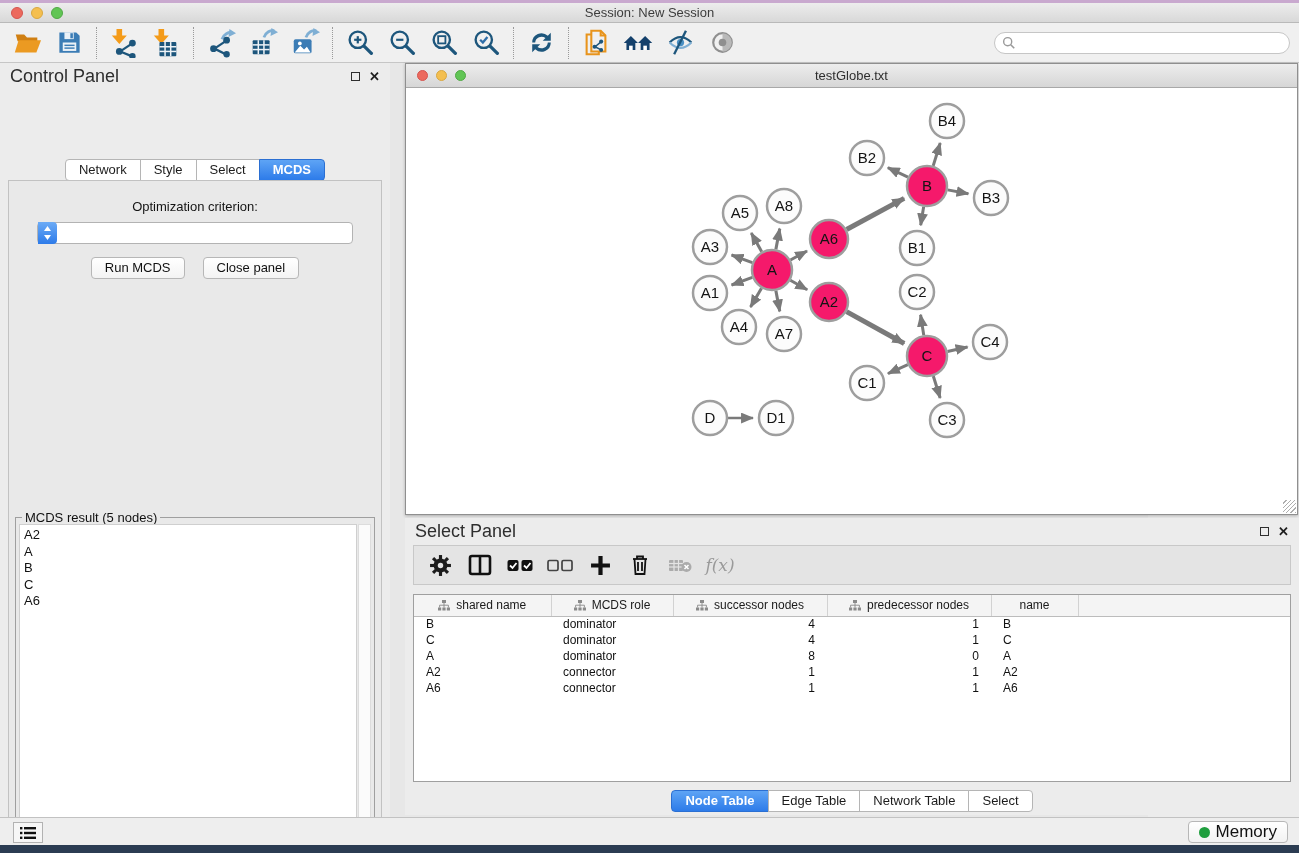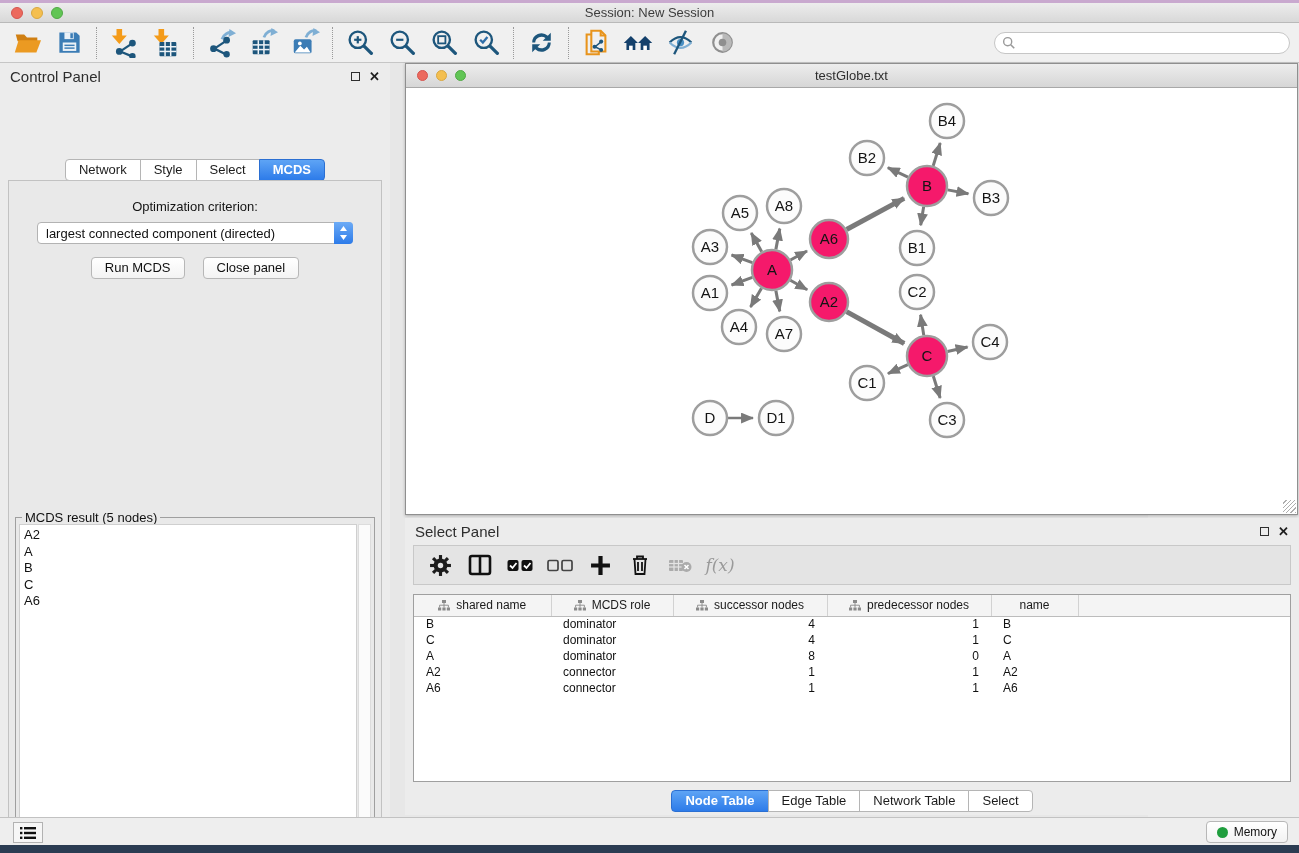--- a/index.html
+++ b/index.html
@@ -24,21 +24,21 @@
     border-bottom:1px solid #c6c6c6; display:flex; align-items:center; }
   .tb-btn { width:42px; height:36px; display:flex; align-items:center; justify-content:center; }
   .tb-sep { width:1px; height:32px; border-left:1px dotted #9a9a9a; margin:0 6px; }
   #search-wrap { margin-left:auto; margin-right:9px; width:296px; height:22px; background:#fff;
     border:1px solid #c6c6c6; border-radius:12px; display:flex; align-items:center; padding-left:7px; }
   #search-wrap input { border:none; outline:none; flex:1; font-size:12px; background:transparent; height:18px; margin-left:4px; }
 
   
   #control-panel { position:absolute; left:0; top:63px; width:390px; height:754px; background:#ececec; }
   .panel-head { height:26px; display:flex; align-items:center; padding:0 10px; }
-  .panel-head .panel-title { font-size:15px; color:#2e2e2e; }
+  .panel-head .panel-title { font-size:18px; color:#2e2e2e; }
   .panel-head .head-icons { margin-left:auto; display:flex; align-items:center; gap:9px; }
   .float-box { width:9px; height:9px; border:1.5px solid #2e2e2e; }
   .close-x { font-size:13px; font-weight:bold; color:#1e1e1e; line-height:1; }
   #cp-tabs { position:absolute; left:0; top:96px; width:100%; display:flex; justify-content:center; }
   .seg-tab { font-size:13px; color:#1c1c1c; background:#fff; border:1px solid #b5b5b5; padding:2px 13px 3px;
     margin-left:-1px; line-height:15px; }
   .seg-tab:first-child { border-radius:4px 0 0 4px; margin-left:0;text-align:center; }
   .seg-tab:last-child { border-radius:0 4px 4px 0; }
   .seg-tab.active { background:linear-gradient(#5ea4f5,#2d7be9); border-color:#2b6fd2; color:#fff;font-weight:bold; }
   #cp-body { position:absolute; left:8px; top:117px; width:374px; height:683px; background:#e9e9e9;
@@ -88,21 +88,21 @@
   td.al { text-align:left; } td.ar { text-align:right; }
   #table-tabs { position:absolute; left:0; top:272px; width:100%; display:flex; justify-content:center; }
 
   
   #status-bar { position:absolute; left:0; top:817px; width:1299px; height:28px; background:#eeeeee; border-top:1px solid #c2c2c2; }
   #status-list-btn { position:absolute; left:13px; top:4px; width:30px; height:21px; background:#f6f6f6;
     border:1px solid #b2b2b2; display:flex; align-items:center; justify-content:center; }
   #memory-btn { position:absolute; right:11px; top:3px; height:22px; background:linear-gradient(#ffffff,#f2f2f2);
     border:1px solid #b7b7b7; border-radius:4px; display:flex; align-items:center; gap:6px; padding:0 10px; }
   #memory-dot { width:11px; height:11px; border-radius:50%; background:#1f9e3e; }
-  #memory-btn span { font-size:12px; color:#111; }
+  #memory-btn span { font-size:17px; color:#111; }
   #desktop-strip-bottom { position:absolute; left:0; top:845px; width:1299px; height:8px; background:#2b3c52; }
 </style>
 </head>
 <body>
 
 <div id="app">
 
   <div id="desktop-strip-top"></div>
 
   <div id="titlebar">
@@ -291,21 +291,20 @@
     </div>
     <div id="cp-tabs">
         <div class="seg-tab">Network</div>
         <div class="seg-tab">Style</div>
         <div class="seg-tab">Select</div>
         <div class="seg-tab active">MCDS</div>
       </div>
     <div id="cp-body">
       <div id="opt-label">Optimization criterion:</div>
       <div id="opt-select">
-        <span class="sel-text">largest connected component (directed)</span>
         <span class="stepper">
           <svg width="9" height="14" viewBox="0 0 9 14">
               <path d="M4.5 0L8 5H1z" fill="#fff"></path>
               <path d="M4.5 14L1 9h7z" fill="#fff"></path>
             </svg>
         </span>
       </div>
       <div id="cp-buttons">
         <button class="mac-btn">Run MCDS</button>
         <button class="mac-btn">Close panel</button>

